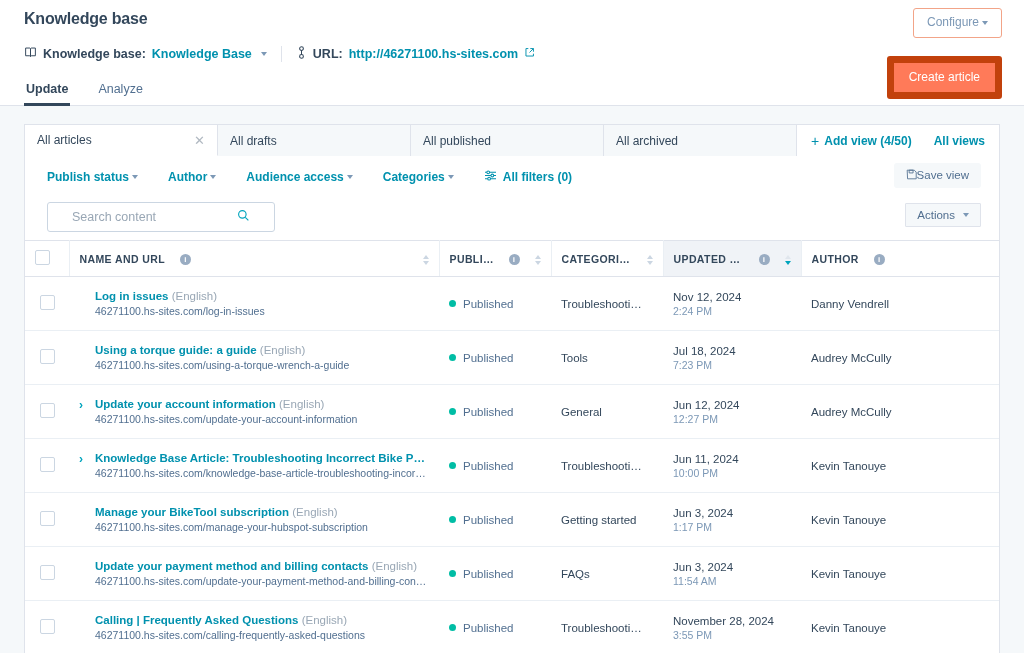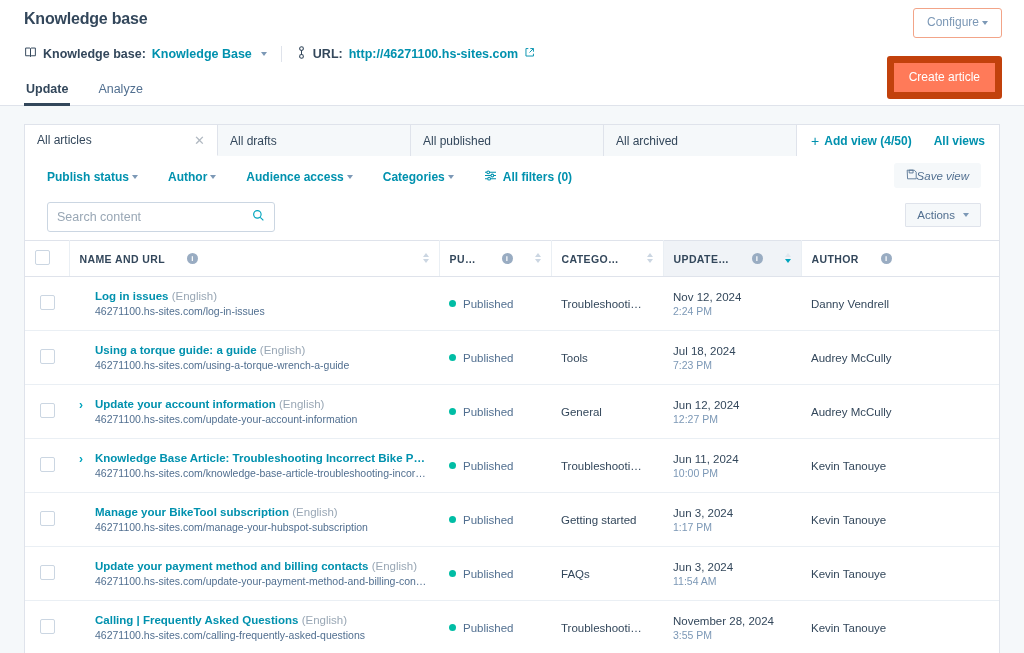--- a/index.html
+++ b/index.html
@@ -196,24 +196,23 @@
     position: absolute;
     right: 18px;
     top: 7px;
     background: #f5f8fa;
     border: 1px solid transparent;
     color: #516f90;
     font-size: 11.5px;
     padding: 5px 11px;
     border-radius: 3px;
     display: flex;
-    align-items: flex-end;
+    align-items: flex-start;
     gap: 0;
     cursor: pointer;
-    font-style: italic;
   }
 
   
   .search-row {
     background: #ffffff;
     border: 1px solid #dfe3eb;
     border-top: none;
     border-bottom: none;
     padding: 6px 22px 10px 22px;
     display: flex;
@@ -221,21 +220,21 @@
     position: relative;
     height: 42px;
   }
   .search-box {
     width: 228px;
     height: 30px;
     border: 1px solid #cbd6e2;
     border-radius: 3px;
     display: flex;
     align-items: center;
-    padding: 0 9px;
+    padding: 0 24px;
     background: #ffffff;
   }
   .search-box input {
     flex: 1;
     border: none;
     outline: none;
     font-size: 12.5px;
     color: #33475b;
     font-family: "Liberation Sans", sans-serif;
     background: transparent;
@@ -278,21 +277,21 @@
     color: #33475b;
     letter-spacing: 0.4px;
     text-align: left;
     padding: 9px 10px;
     height: 30px;
     vertical-align: middle;
     position: relative;
   }
   .kb-table thead th.sorted { background: #f0f3f7; }
   .kb-table thead th:last-child { border-right: none; }
-  .th-inner { display: flex; align-items: flex-start; gap: 22px; }
+  .th-inner { display: flex; align-items: flex-end; gap: 15px; }
   .th-label { white-space: nowrap; overflow: hidden; text-overflow: ellipsis; }
   .sort-arrows {
     margin-left: auto;
     display: flex;
     flex-direction: column;
     gap: 2px;
     flex: 0 0 auto;
   }
   .arrow-up, .arrow-dn {
     width: 0; height: 0;

